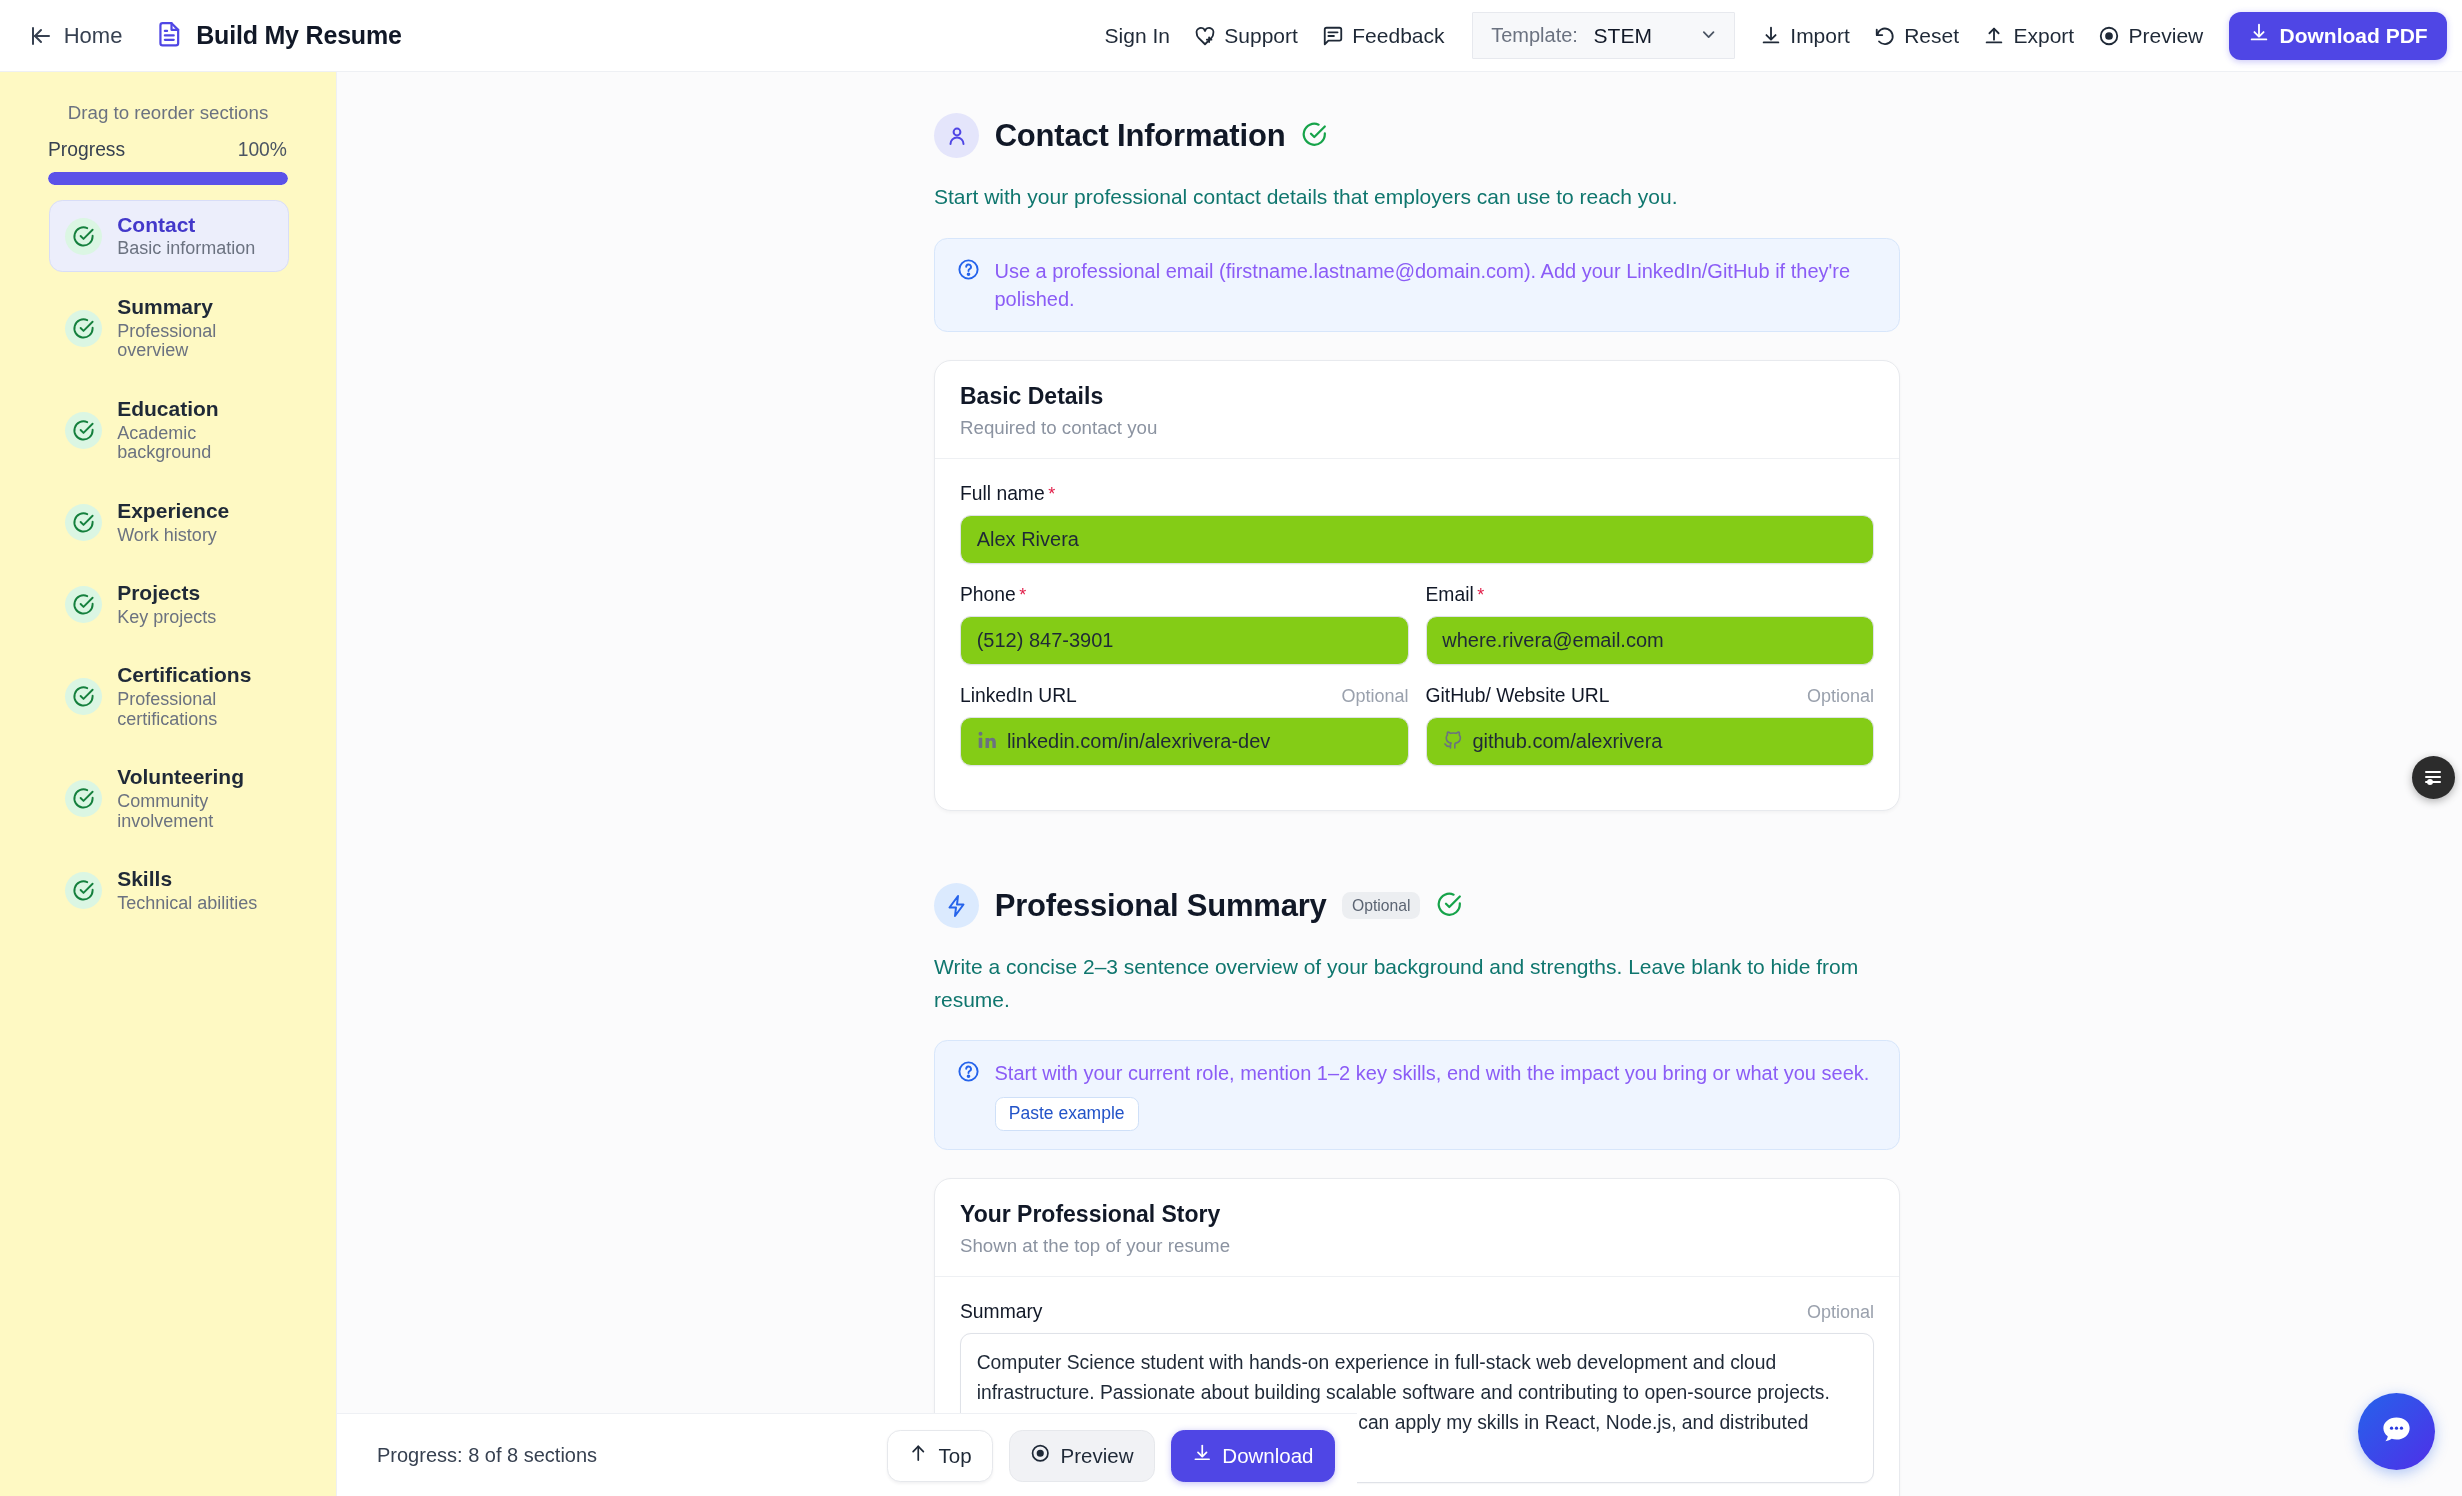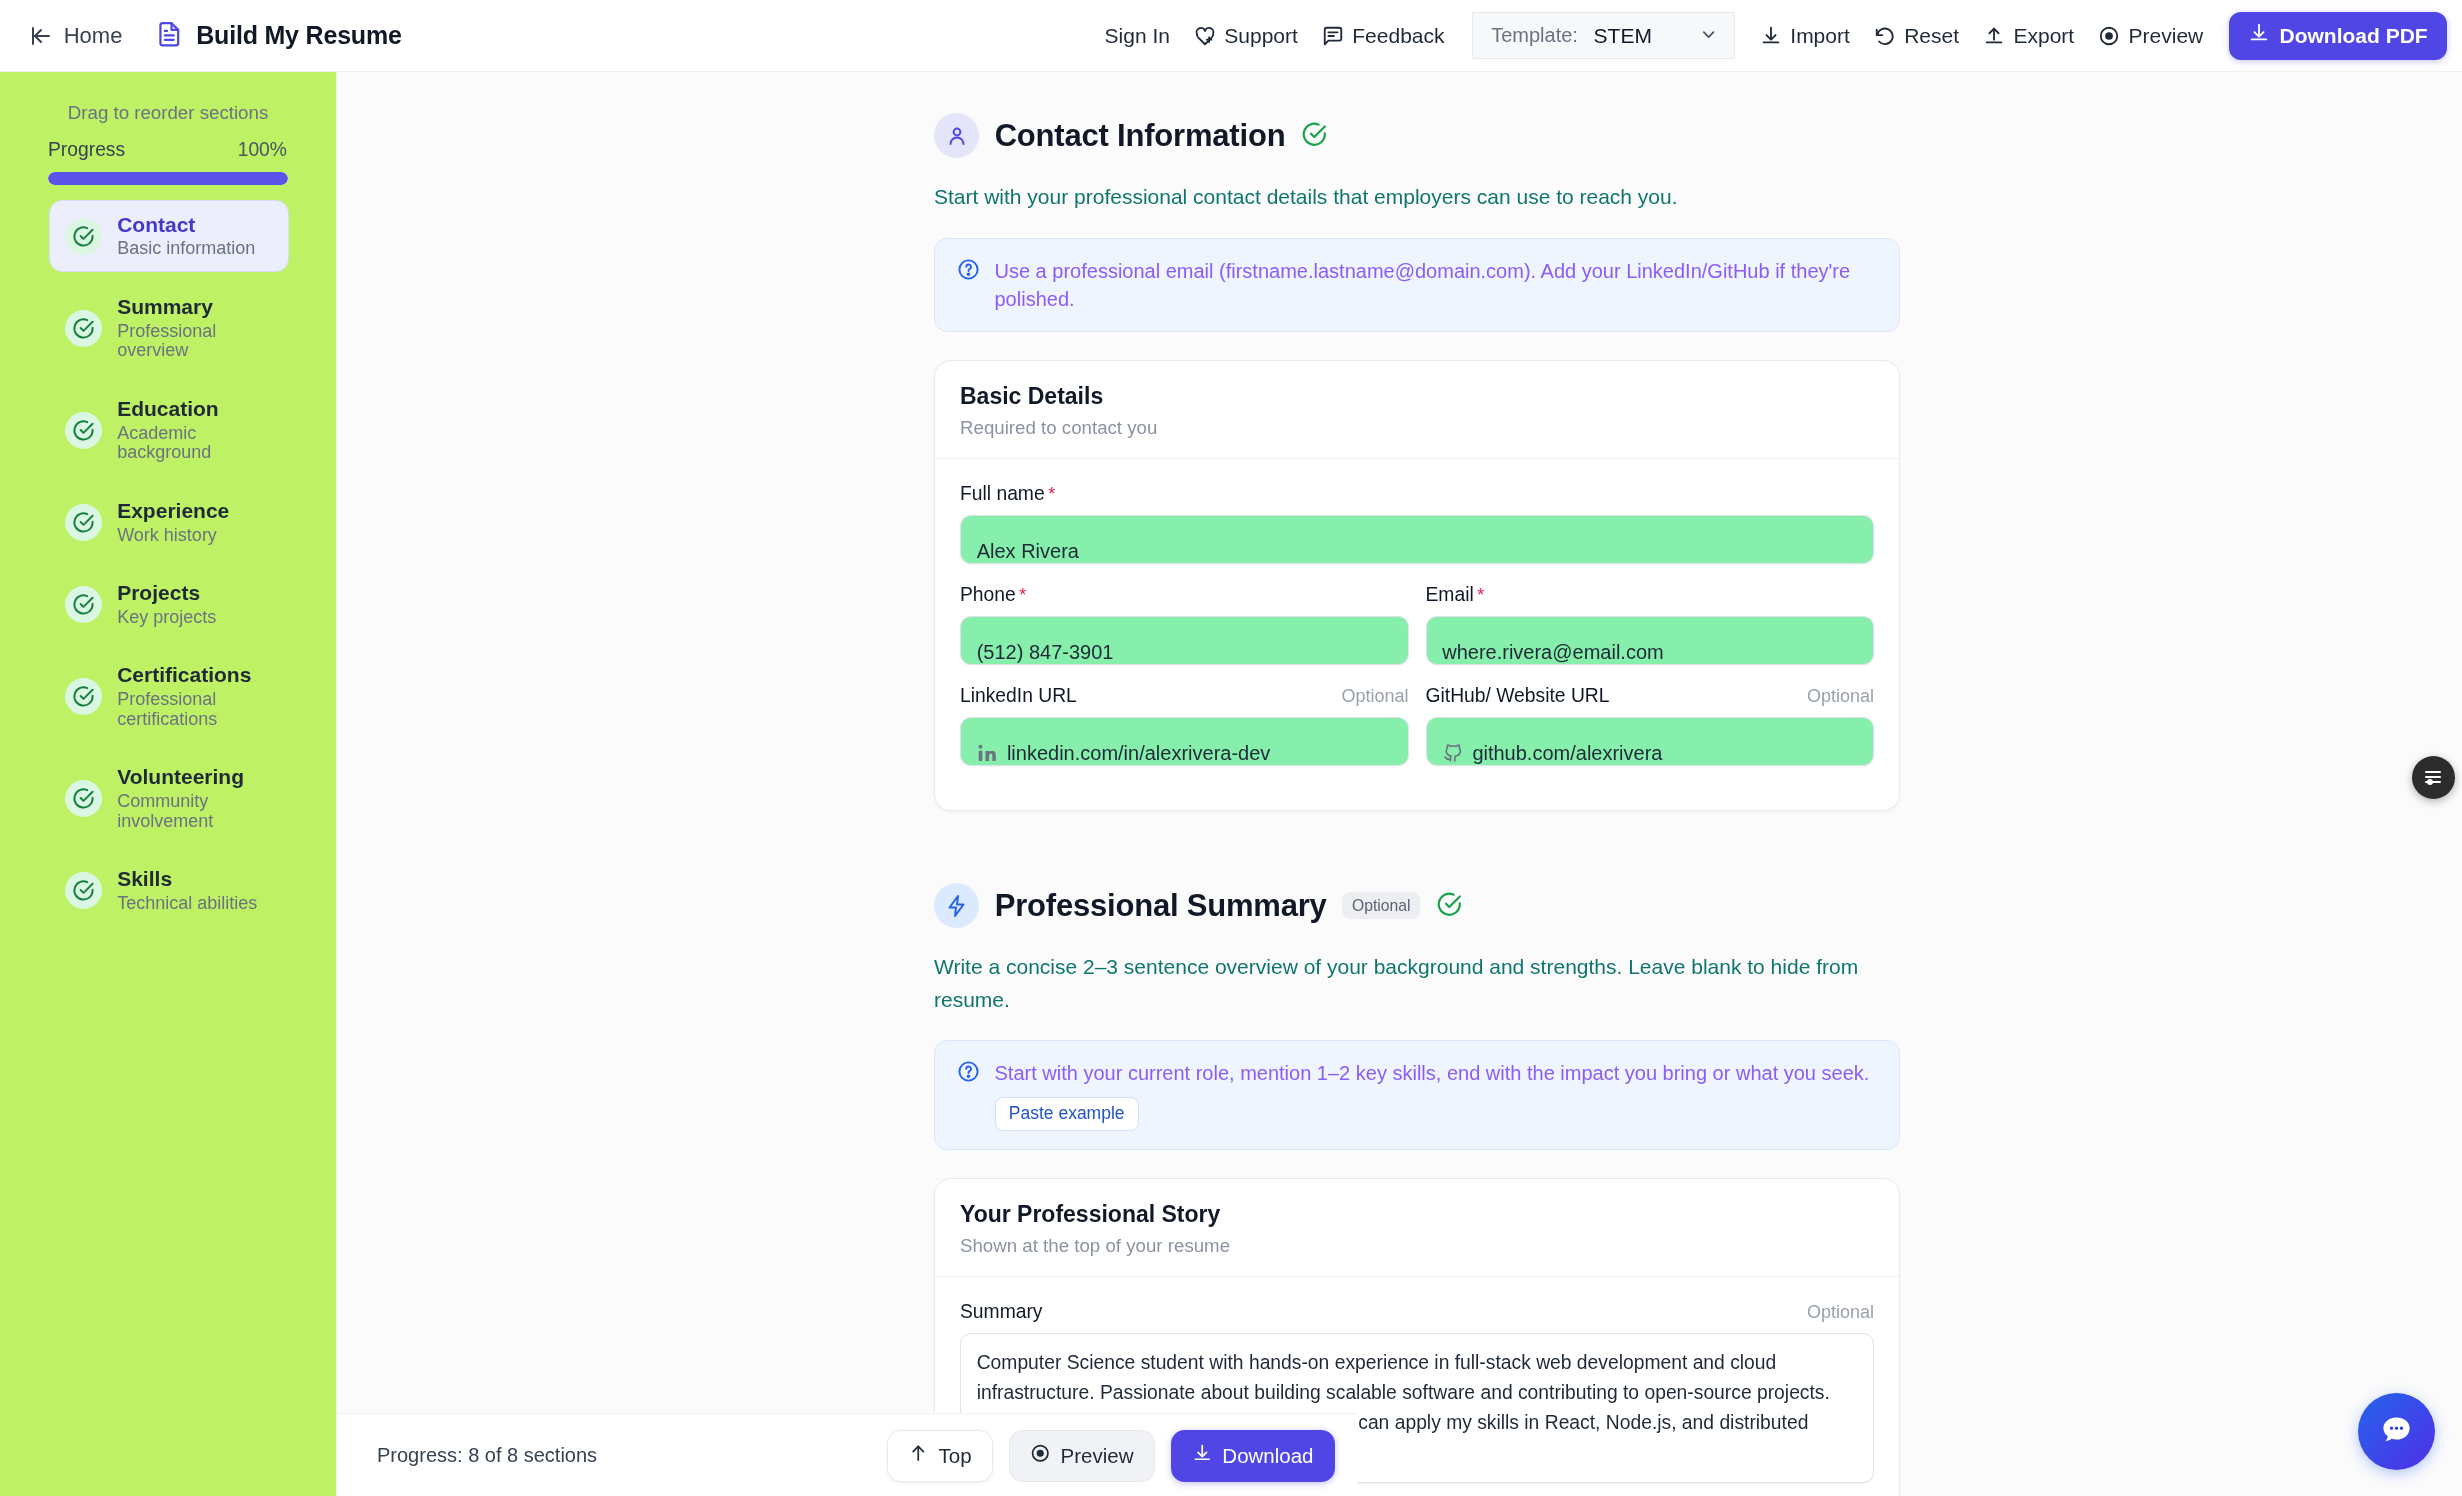--- a/index.html
+++ b/index.html
@@ -52,21 +52,21 @@
     display: flex; align-items: center; gap: 9.7px;
     background: #4f46e5; color: #ffffff; border-radius: 12px;
     height: 48px; padding: 0 19.3px; margin-left: 13.3px;
     font-size: 21px; font-weight: 600; cursor: pointer;
     box-shadow: 0 1.8px 6px rgba(79,70,229,.28);
   }
 
   
   .sidebar {
     position: absolute; top: 72px; left: 0; width: 337px; height: 1424px;
-    background: #bef264; border-right: 1.2px solid #eef0f4;
+    background: #fef9c3; border-right: 1.2px solid #eef0f4;
     padding: 18px 0 0 0;
   }
   .drag-hint {
     font-size: 18.7px; color: #6b7280; text-align: center; padding: 12px 0 14.5px 0;
   }
   .progress-row {
     display: flex; justify-content: space-between; align-items: baseline;
     padding: 0 49px 0 48px;
   }
   .progress-label { font-size: 19.3px; color: #374151; }
@@ -146,21 +146,21 @@
   .card-body { padding: 24px 25px 28px 25px; }
 
   .field { margin-bottom: 20.5px; }
   .field:last-child { margin-bottom: 0; }
   .flabel-row { display: flex; align-items: baseline; justify-content: space-between; }
   .flabel { font-size: 19.3px; color: #111827; font-weight: 500; }
   .req { color: #e11d48; font-size: 18px; margin-left: 3.6px; }
   .opt-tag { font-size: 18px; color: #9aa1ad; }
   .input {
     margin-top: 9.7px; height: 49px; border: 1.2px solid #dfe2e8; border-radius: 11px;
-    background: #86efac; display: flex; align-items: flex-end; gap: 9.7px;
+    background: #84cc16; display: flex; align-items: center; gap: 9.7px;
     padding: 0 15.7px; box-shadow: 0 0.6px 1.2px rgba(16,24,40,.04);
   }
   .input-val { font-size: 20px; color: #1f2937; }
   .row2 { display: flex; gap: 17px; }
   .row2 > .field { flex: 1; margin-bottom: 20.5px; }
   .textarea {
     margin-top: 9.7px; border: 1.2px solid #dfe2e8; border-radius: 11px;
     background: #ffffff; padding: 14.5px 15.7px; min-height: 84px;
     font-size: 19.3px; color: #1f2937; line-height: 1.55;
     box-shadow: 0 0.6px 1.2px rgba(16,24,40,.04);

